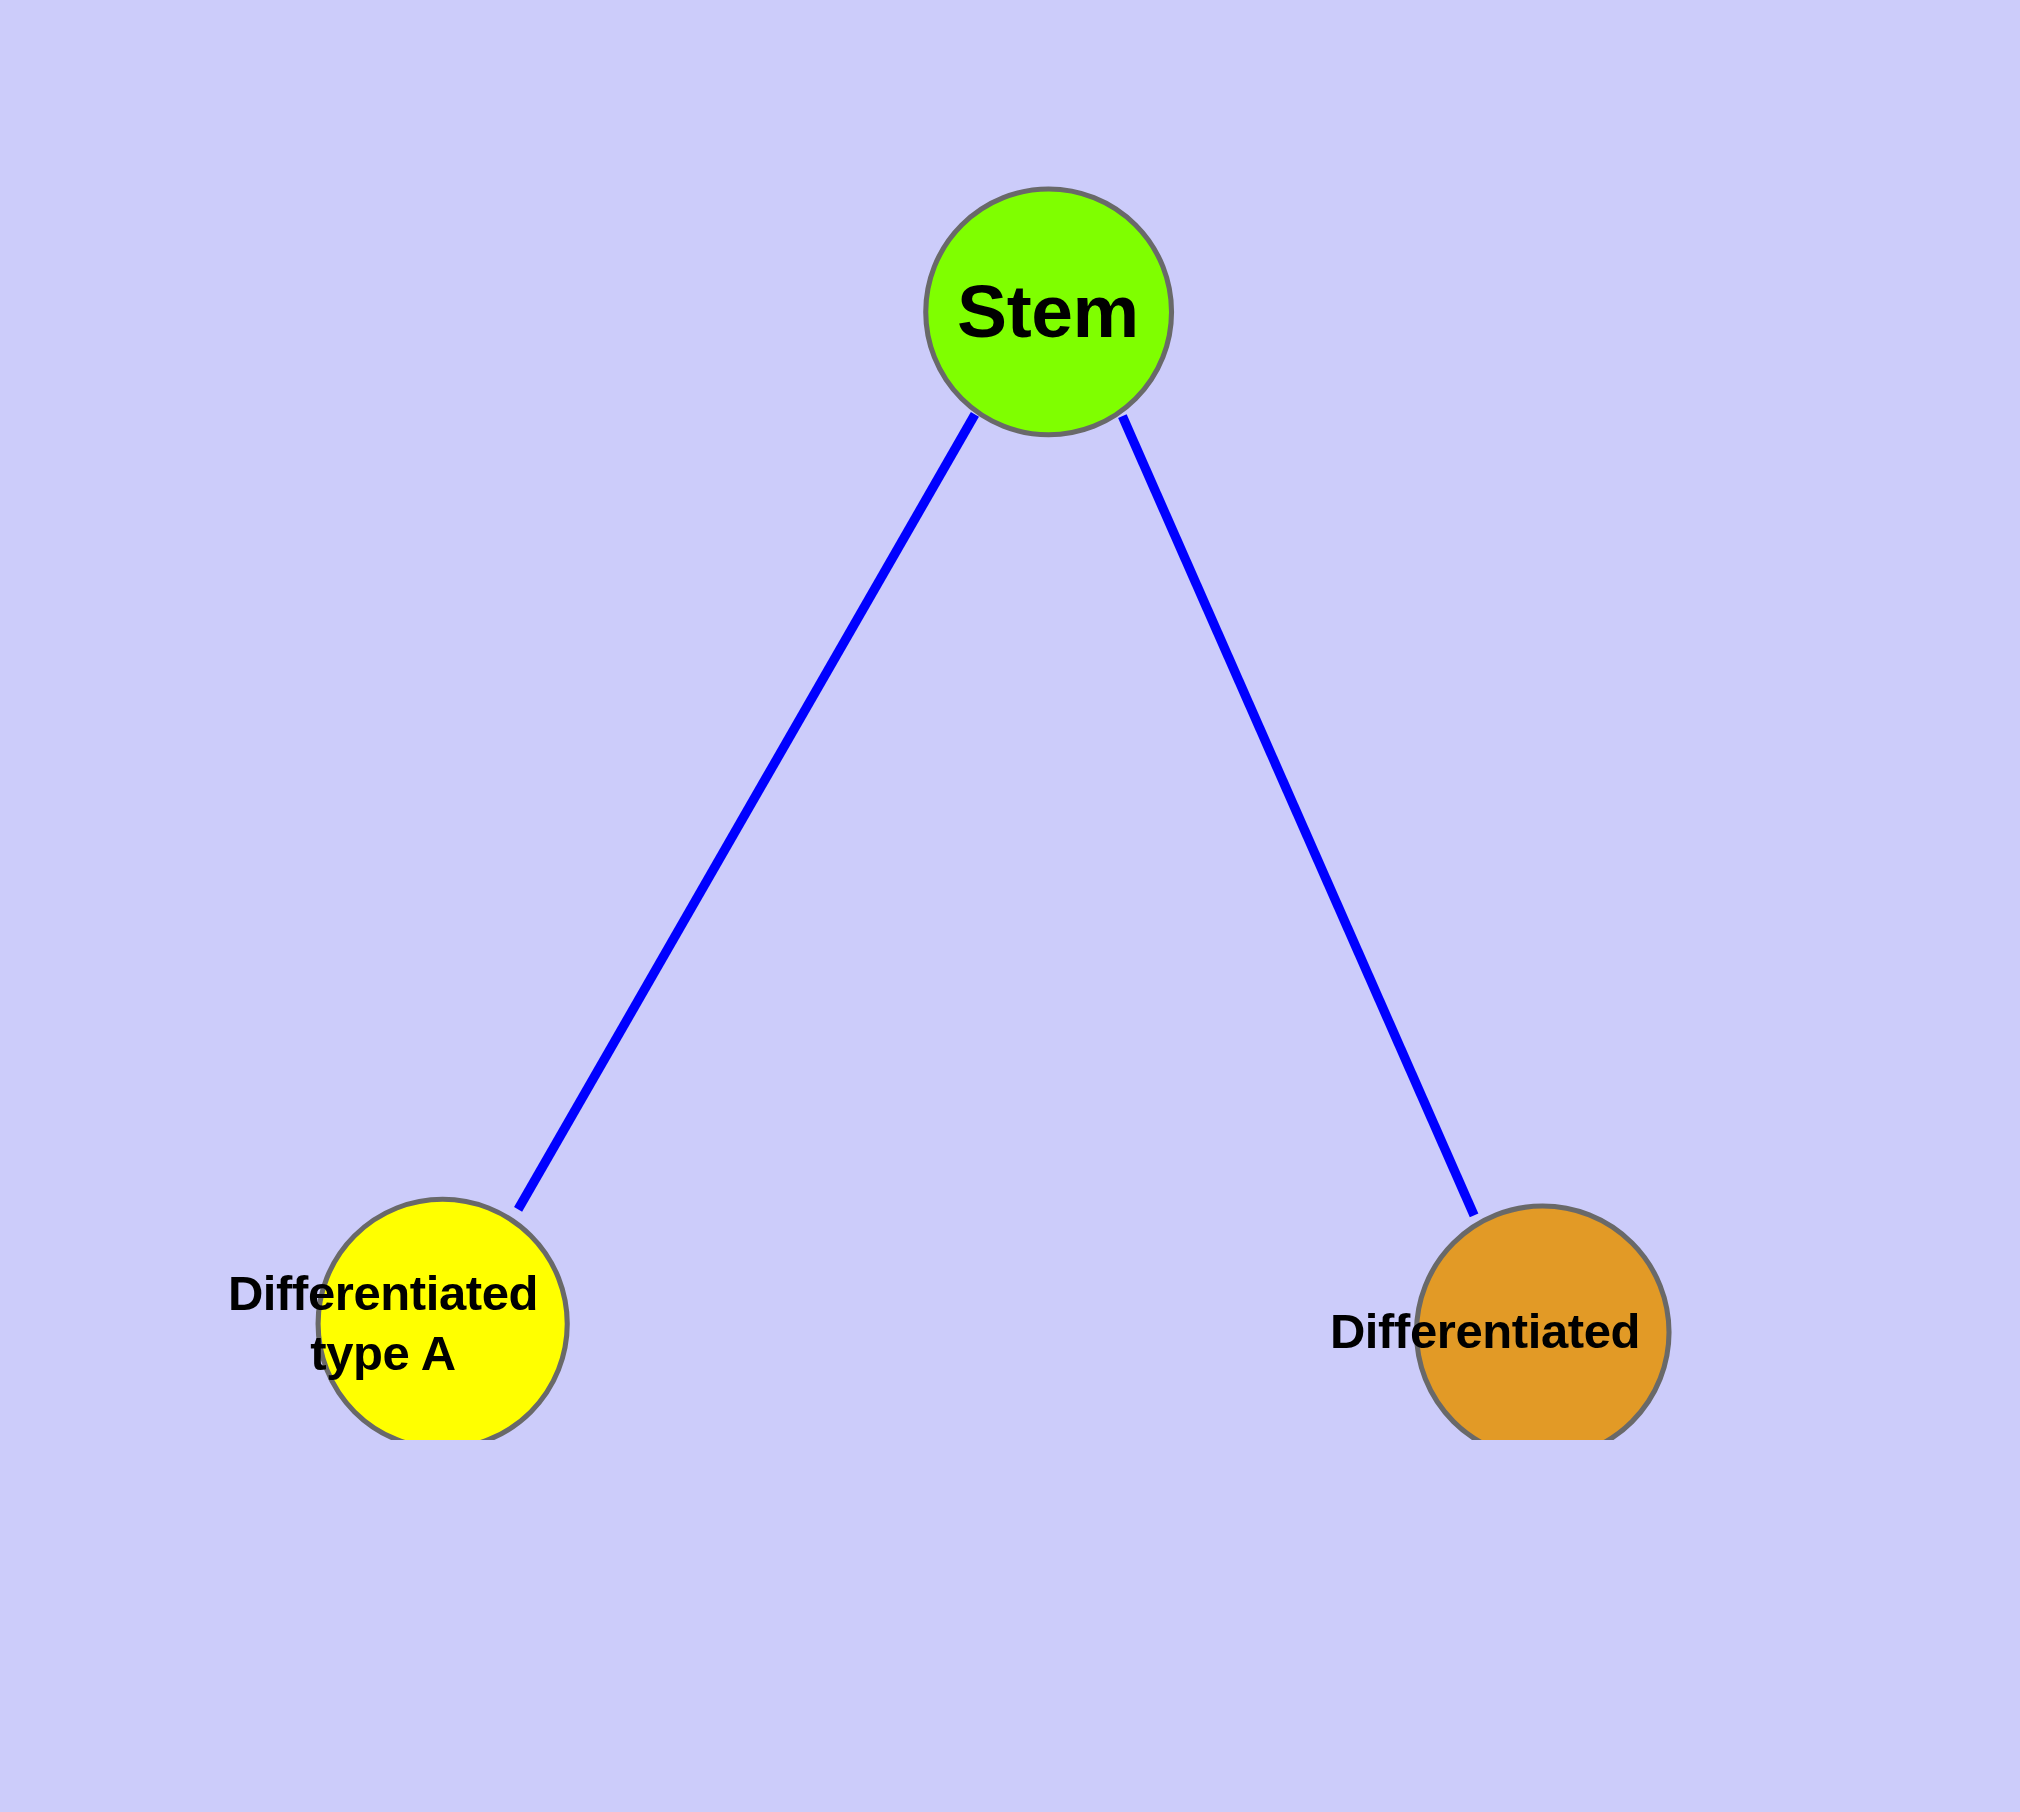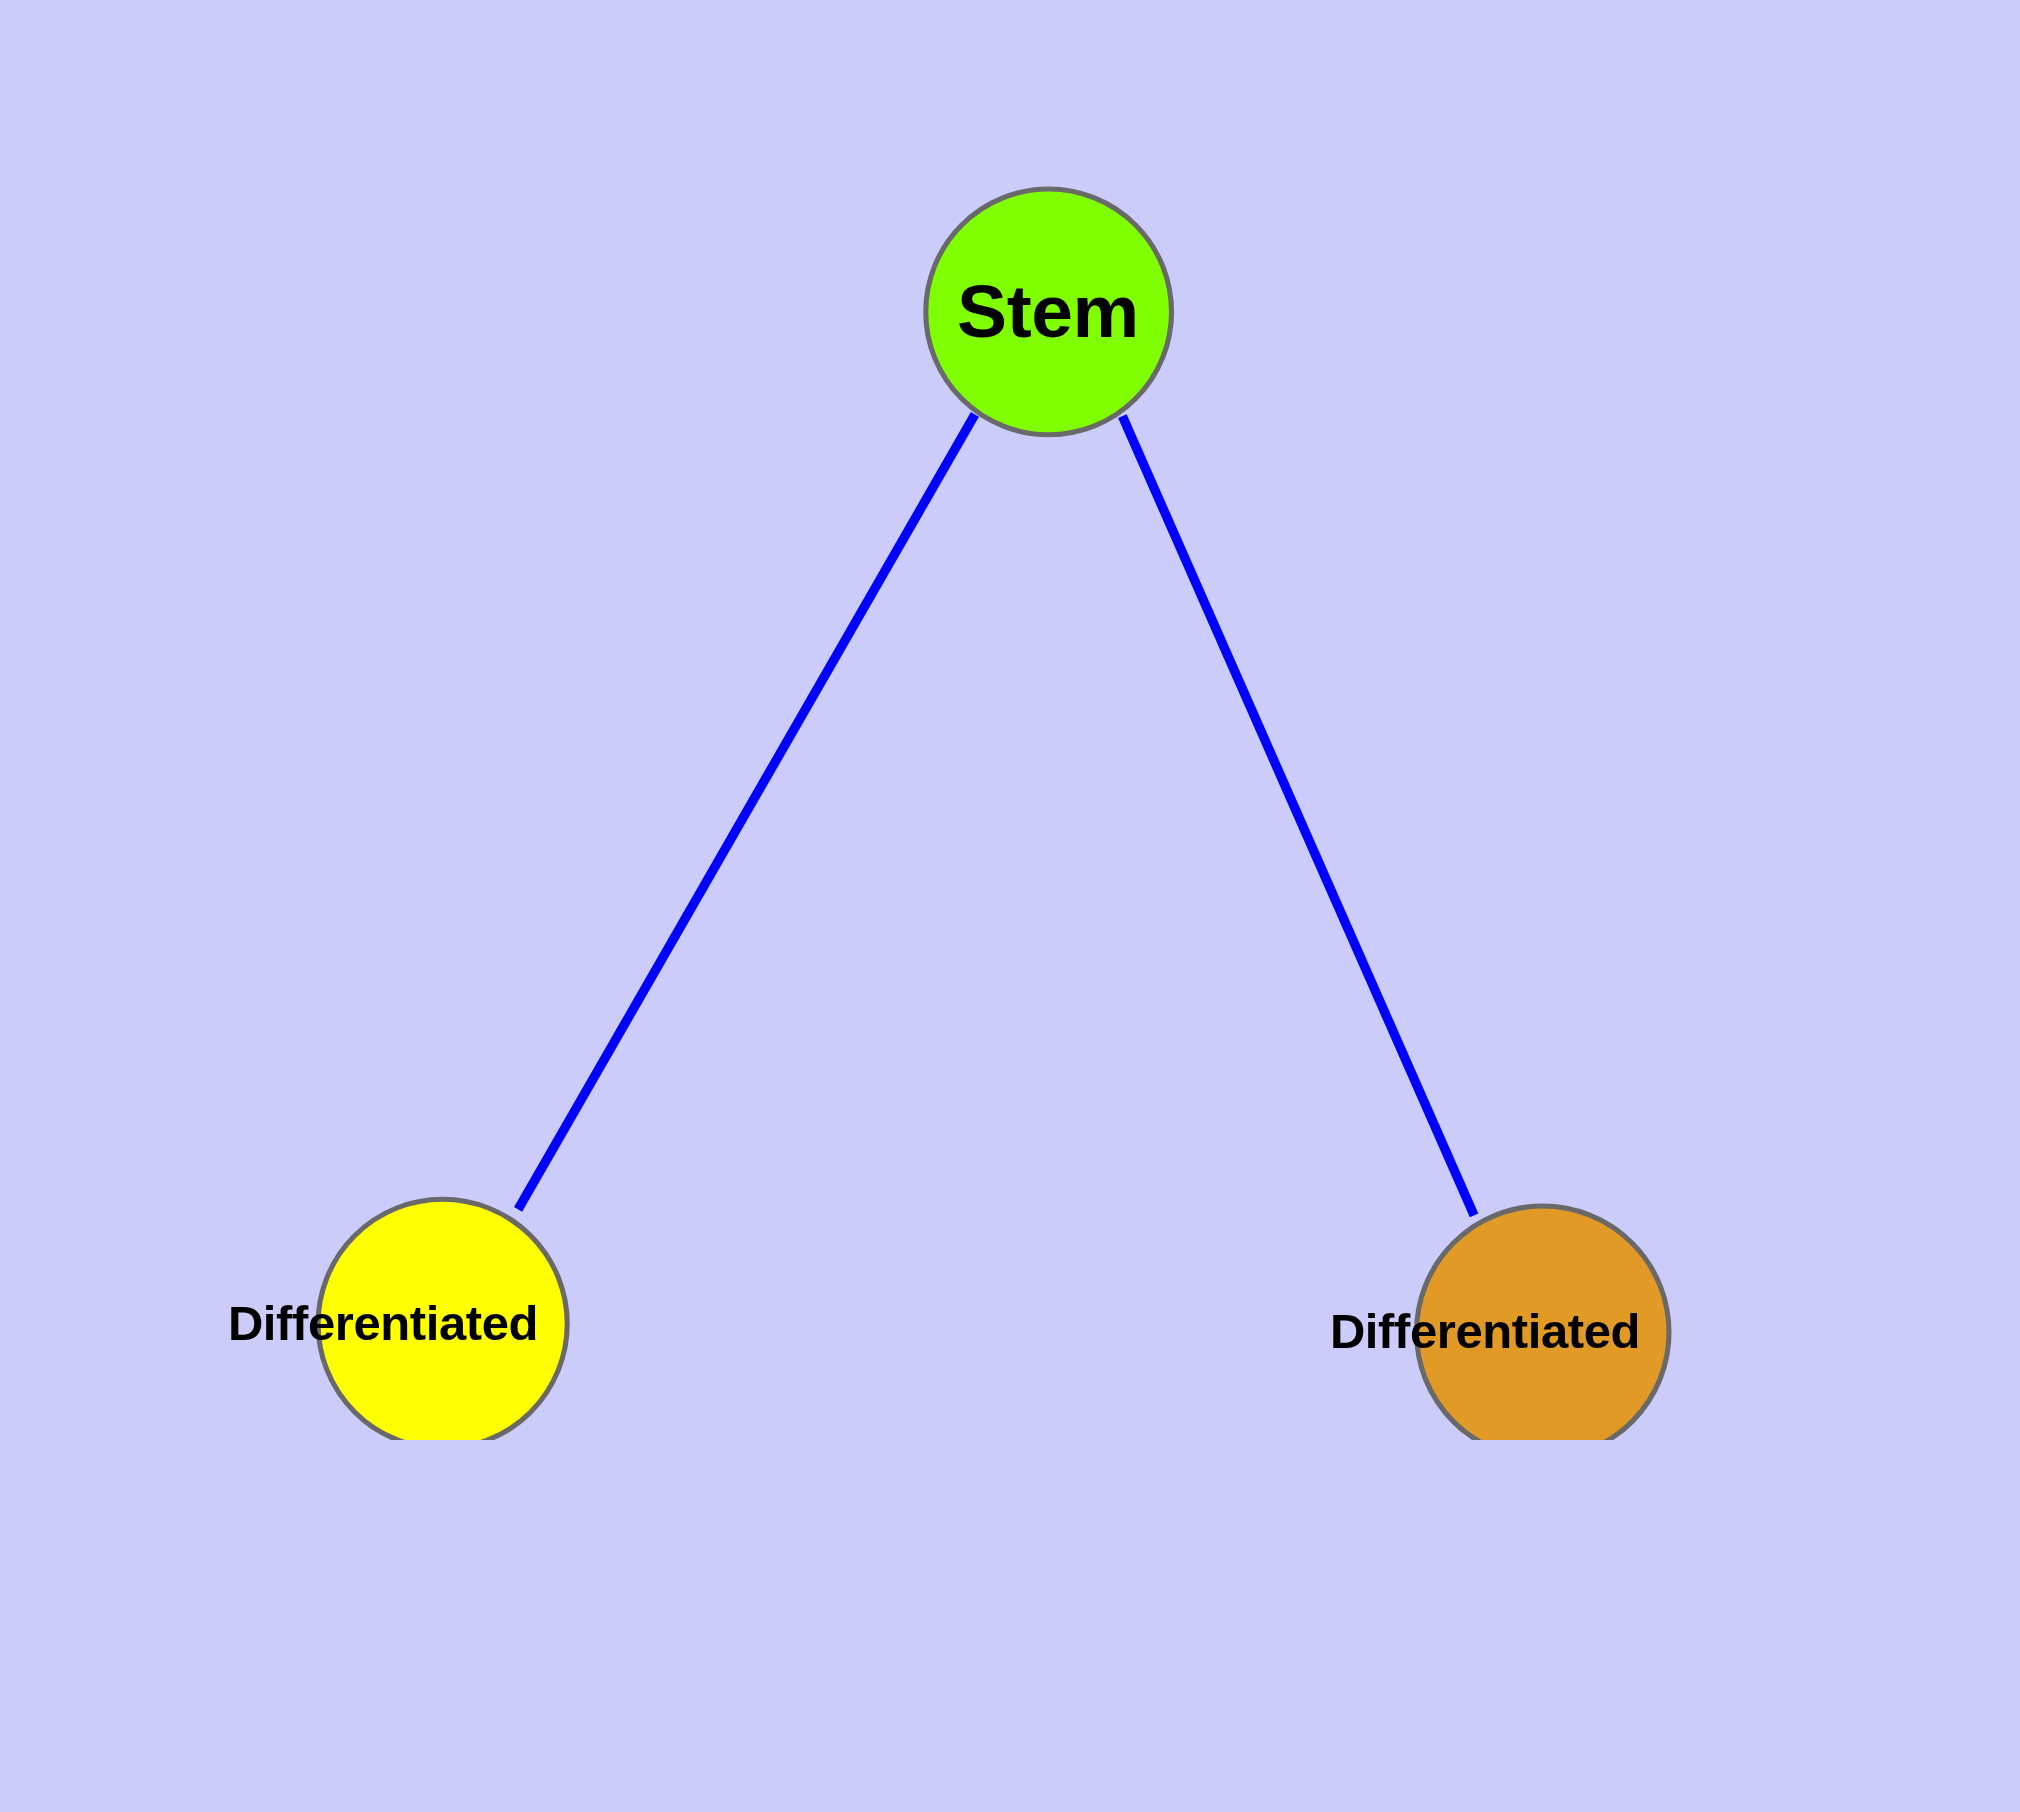--- a/index.html
+++ b/index.html
@@ -49,18 +49,18 @@
       </g>
     <g id="node-layer">
         <circle cx="1237" cy="368" r="145" fill="#7fff00" stroke="#696969" stroke-width="6"></circle>
         <circle cx="522" cy="1562" r="147" fill="#ffff00" stroke="#696969" stroke-width="6"></circle>
         <circle cx="1820" cy="1572" r="149" fill="#e29a26" stroke="#696969" stroke-width="6"></circle>
       </g>
   </svg>
 
   <div id="label-layer">
       <div class="node-label" id="label-stem" style="left: 1048px; top: 312px; color: rgb(0, 0, 0);"><div>Stem</div></div>
-      <div class="node-label" id="label-diff-a" style="left: 383px; top: 1324px; color: rgb(0, 0, 0);"><div>Differentiated</div></div>
+      <div class="node-label" id="label-diff-a" style="left: 383px; top: 1324px; color: rgb(0, 0, 0);"><div>Differentiated</div><div>type A</div></div>
       <div class="node-label" id="label-diff-b" style="left: 1485px; top: 1332px; color: rgb(0, 0, 0);"><div>Differentiated</div></div>
     </div>
 
 </div>
 
 
 </body></html>

